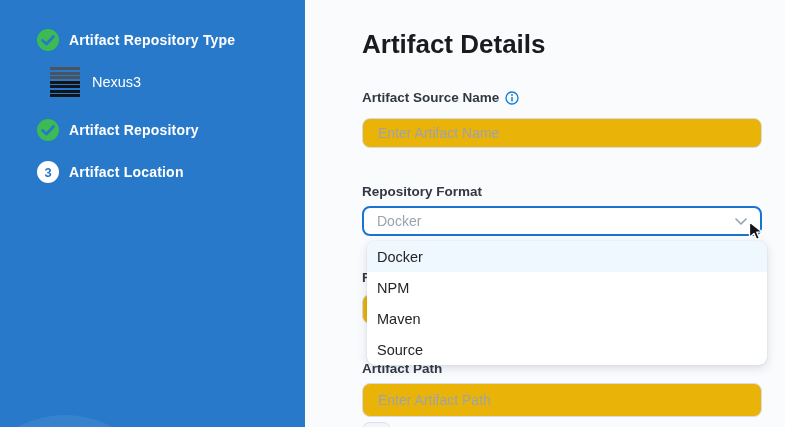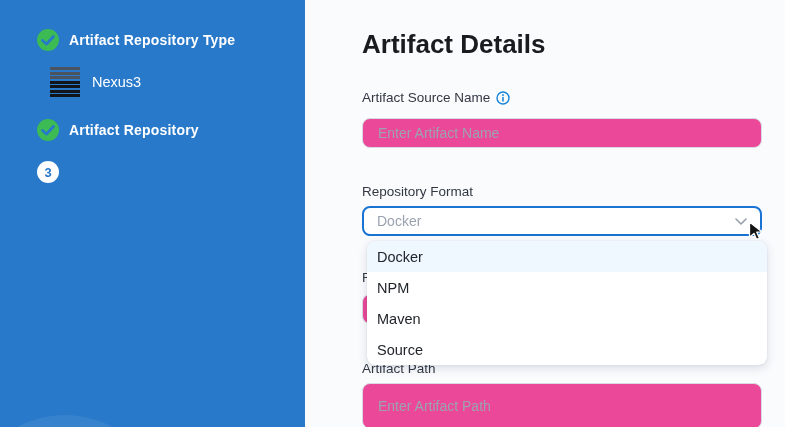--- a/index.html
+++ b/index.html
@@ -44,26 +44,26 @@
   .nexus-icon i.g { background:#4b545e; }
   .nexus-icon i.b { background:#111418; }
   .step2 { margin-top:22px; }
   .step3 { margin-top:20px; }
 
   
   .content { flex:1; padding:30px 0 0 57px; position:relative; }
   h1.page-title { margin:0 0 32px 0; font-size:26px; line-height:28px; font-weight:700; color:#191b1f; }
 
   .field { width:400px; }
-  .flabel { font-size:13.5px; line-height:16px; font-weight:400; color:#323843; display:block; }
+  .flabel { font-size:13.5px; line-height:16px; font-weight:700; color:#323843; display:block; }
   .label-row { display:flex; align-items:center; gap:6px; height:16px; margin-bottom:12px; }
 
   input.text {
     width:100%; height:30px; border:1px solid #d8dbe3; border-radius:8px;
-    background:#ec4899; padding:14px 15px; font-size:14px; color:#22252a;
+    background:#eab308; padding:8px 15px; font-size:14px; color:#22252a;
     font-family:"Liberation Sans", sans-serif; outline:none;
   }
   input.text::placeholder { color:#9ba3b0; }
 
   .f1 { margin-bottom:36px; }
   .f2 { margin-bottom:34px; }
   .f2 .flabel { margin-bottom:6px; }
   .f3 .flabel { margin-bottom:8px; }
   .f3 { margin-bottom:37px; }
   .f4 .flabel { line-height:15px; margin-bottom:7px; }
@@ -129,20 +129,21 @@
       <span class="check-circle">
         <svg width="22" height="22" viewBox="0 0 22 22">
             <polyline points="5.5,11.5 9.5,15 16.5,7.5" fill="none" stroke="#2879c9" stroke-width="2.8" stroke-linecap="round" stroke-linejoin="round"></polyline>
           </svg>
       </span>
       <span class="step-label">Artifact Repository</span>
     </div>
 
     <div class="step step3 current">
       <span class="num-circle">3</span>
+      <span class="step-label">Artifact Location</span>
     </div>
 
     <div class="decor-circle"></div>
   </aside>
 
   <main class="content">
     <h1 class="page-title">Artifact Details</h1>
 
     <div class="field f1">
       <div class="label-row">

